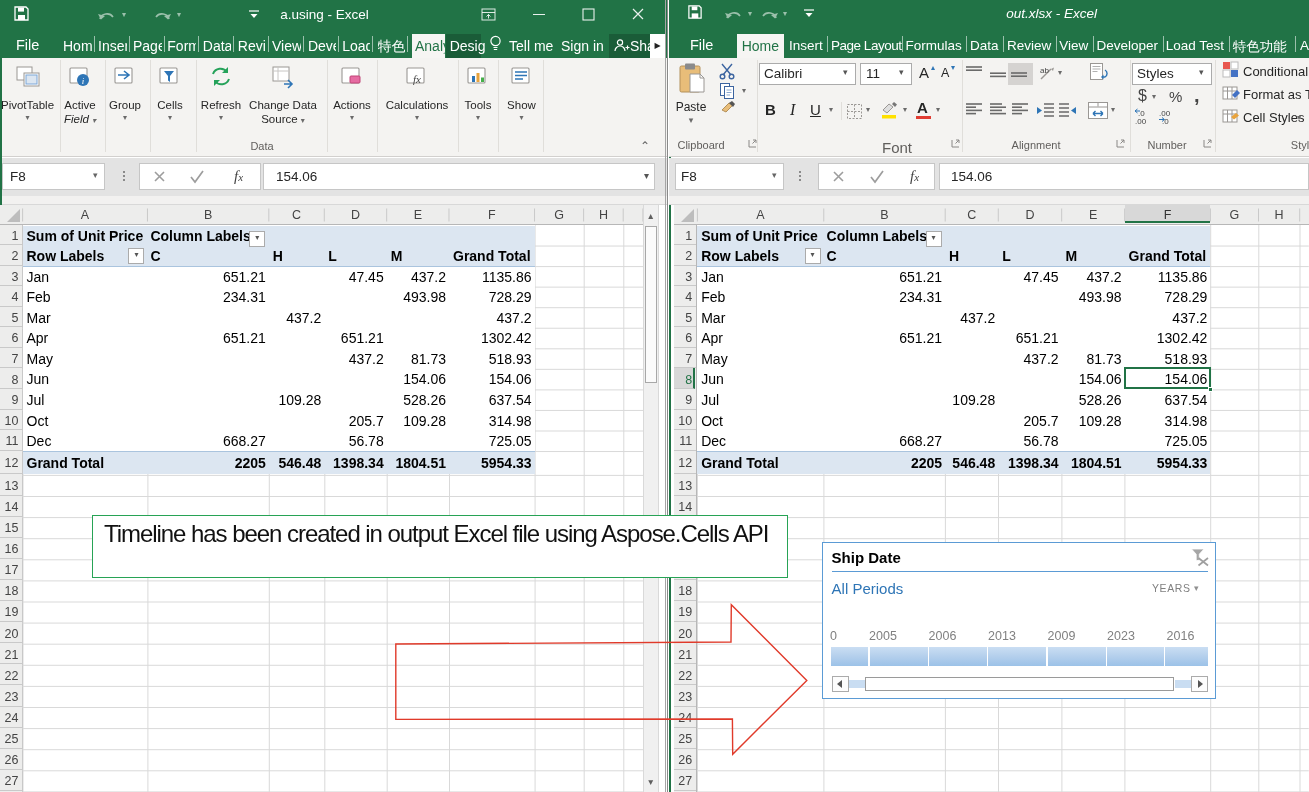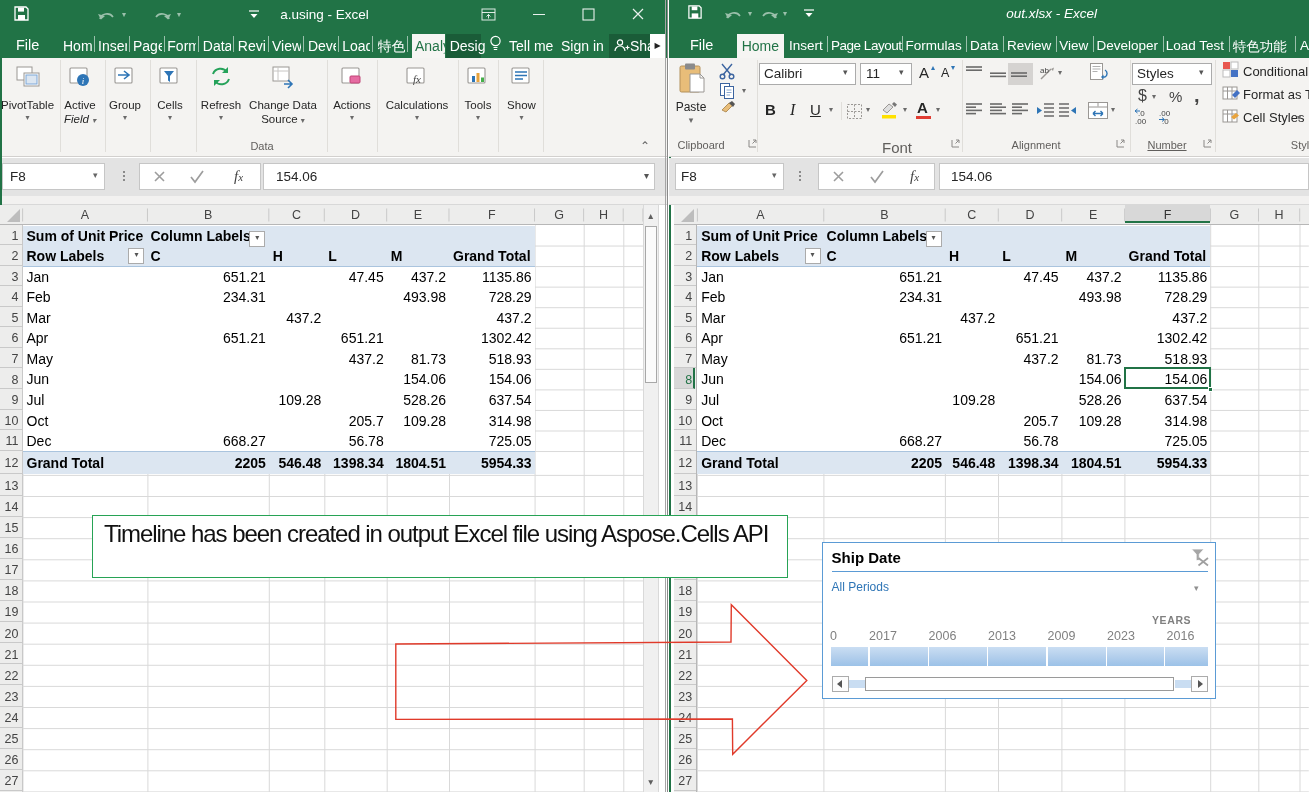--- a/index.html
+++ b/index.html
@@ -543,21 +543,21 @@
 <svg style="position:absolute;left:1134px;top:108px" width="20" height="17" viewBox="0 0 20 17">
     <text x="4" y="8" font-size="8" fill="#444">.0</text>
     <text x="1" y="16" font-size="8" fill="#444">.00</text>
     <path d="M6 3H1M3.5 1L1 3l2.5 2" stroke="#2e75b6" fill="none"></path>
   </svg>
 <svg style="position:absolute;left:1158px;top:108px" width="20" height="17" viewBox="0 0 20 17">
     <text x="1" y="8" font-size="8" fill="#444">.00</text>
     <text x="4" y="16" font-size="8" fill="#444">.0</text>
     <path d="M1 11.5h5M4 9.5l2.5 2-2.5 2" stroke="#2e75b6" fill="none"></path>
   </svg>
-<div class="t" style="left:1167px;top:139px;transform:translateX(-50%);font-size:11px;color:#605e5c;font-weight:400;text-decoration:underline;">Number</div>
+<div class="t" style="left:1167px;top:139px;transform:translateX(-50%);font-size:11px;color:#605e5c;font-weight:400;">Number</div>
 <svg style="position:absolute;left:1203px;top:139px" width="9" height="9" viewBox="0 0 9 9">
     <path d="M1 1v7h7M5 1h3v3M8 1L4.5 4.5" stroke="#8a8886" fill="none"></path>
   </svg>
 <div style="position:absolute;left:1214.5px;top:60px;width:1px;height:92px;background:#e0deda;"></div>
 <svg style="position:absolute;left:1222px;top:61px" width="18" height="18" viewBox="0 0 18 18">
     <rect x="1" y="1" width="7" height="7" fill="#e8574f"></rect>
     <rect x="9" y="1" width="7" height="7" fill="#fff" stroke="#bbb"></rect>
     <rect x="1" y="9" width="7" height="7" fill="#fff" stroke="#bbb"></rect>
     <rect x="9" y="9" width="7" height="7" fill="#4472c4"></rect>
   </svg>
@@ -767,25 +767,25 @@
 <div class="t" style="left:1007.4000000000001px;width:200px;text-align:right;top:455.15px;font-size:14px;color:#000;font-weight:700;">5954.33</div>
 <div style="position:absolute;left:1123.6px;top:367.45px;width:87.30000000000018px;height:22.05000000000001px;border:2px solid #217346;"></div>
 <div style="position:absolute;left:1207.9px;top:386.5px;width:5px;height:5px;background:#217346;border:1px solid #fff;"></div>
 <div style="position:absolute;left:822.4px;top:542.4px;width:393.30000000000007px;height:156.60000000000002px;background:#fff;border:1.5px solid #5b9bd5;"></div>
 <div class="t" style="left:831.6px;top:548.5px;font-size:15px;color:#000;font-weight:700;">Ship Date</div>
 <svg style="position:absolute;left:1190.5px;top:547.5px" width="19" height="19" viewBox="0 0 19 19">
     <path d="M0.5 1h12.5l-4.7 5.2v6.3h-3.1V6.2z" fill="#a6a6a6" stroke="#fff" stroke-width="0.8"></path>
     <path d="M7.5 10l9.5 7.5M17 10L7.5 17.5" stroke="#9f9f9f" stroke-width="1.7"></path>
   </svg>
 <div style="position:absolute;left:831.6px;top:570.6px;width:376.4px;height:1.2px;background:#5b9bd5;"></div>
-<div class="t" style="left:831.6px;top:579.5px;font-size:12px;color:#2e75b6;font-weight:400;">All Periods</div>
-<div class="t" style="left:1152px;top:581.5px;font-size:10.5px;color:#808080;font-weight:700;letter-spacing:.6px;margin-top:32px;">YEARS</div>
+<div class="t" style="left:831.6px;top:579.5px;font-size:15px;color:#2e75b6;font-weight:400;">All Periods</div>
+<div class="t" style="left:1152px;top:581.5px;font-size:10.5px;color:#808080;font-weight:400;letter-spacing:.6px;">YEARS</div>
 <div class="t" style="left:1194px;top:582.5px;font-size:9px;color:#909090;font-weight:400;">▾</div>
 <div class="t" style="left:833.5px;top:628.5px;transform:translateX(-50%);font-size:12.5px;color:#808080;font-weight:400;">0</div>
-<div class="t" style="left:883px;top:628.5px;transform:translateX(-50%);font-size:12.5px;color:#808080;font-weight:400;">2017</div>
+<div class="t" style="left:883px;top:628.5px;transform:translateX(-50%);font-size:12.5px;color:#808080;font-weight:400;">2005</div>
 <div class="t" style="left:942.5px;top:628.5px;transform:translateX(-50%);font-size:12.5px;color:#808080;font-weight:400;">2006</div>
 <div class="t" style="left:1002px;top:628.5px;transform:translateX(-50%);font-size:12.5px;color:#808080;font-weight:400;">2013</div>
 <div class="t" style="left:1061.5px;top:628.5px;transform:translateX(-50%);font-size:12.5px;color:#808080;font-weight:400;">2009</div>
 <div class="t" style="left:1121px;top:628.5px;transform:translateX(-50%);font-size:12.5px;color:#808080;font-weight:400;">2023</div>
 <div class="t" style="left:1180.5px;top:628.5px;transform:translateX(-50%);font-size:12.5px;color:#808080;font-weight:400;">2016</div>
 <div style="position:absolute;left:830.7px;top:647px;width:37.59999999999991px;height:19px;background:linear-gradient(180deg,#cadef3 0%,#b4cfec 50%,#9cc2e8 100%);"></div>
 <div style="position:absolute;left:869.6px;top:647px;width:58.0px;height:19px;background:linear-gradient(180deg,#cadef3 0%,#b4cfec 50%,#9cc2e8 100%);"></div>
 <div style="position:absolute;left:928.9px;top:647px;width:58.0px;height:19px;background:linear-gradient(180deg,#cadef3 0%,#b4cfec 50%,#9cc2e8 100%);"></div>
 <div style="position:absolute;left:988.2px;top:647px;width:58.0px;height:19px;background:linear-gradient(180deg,#cadef3 0%,#b4cfec 50%,#9cc2e8 100%);"></div>
 <div style="position:absolute;left:1047.5px;top:647px;width:58.0px;height:19px;background:linear-gradient(180deg,#cadef3 0%,#b4cfec 50%,#9cc2e8 100%);"></div>

